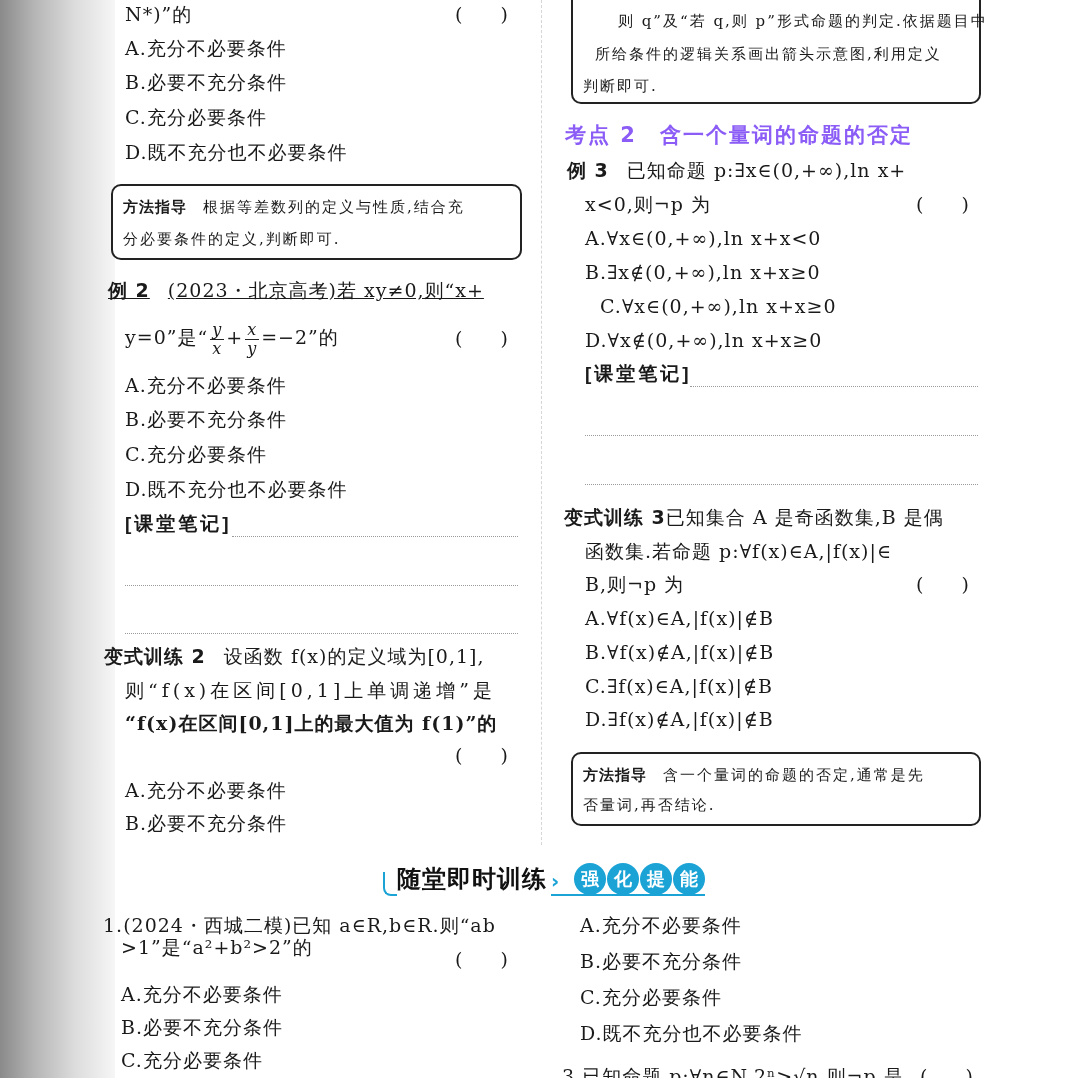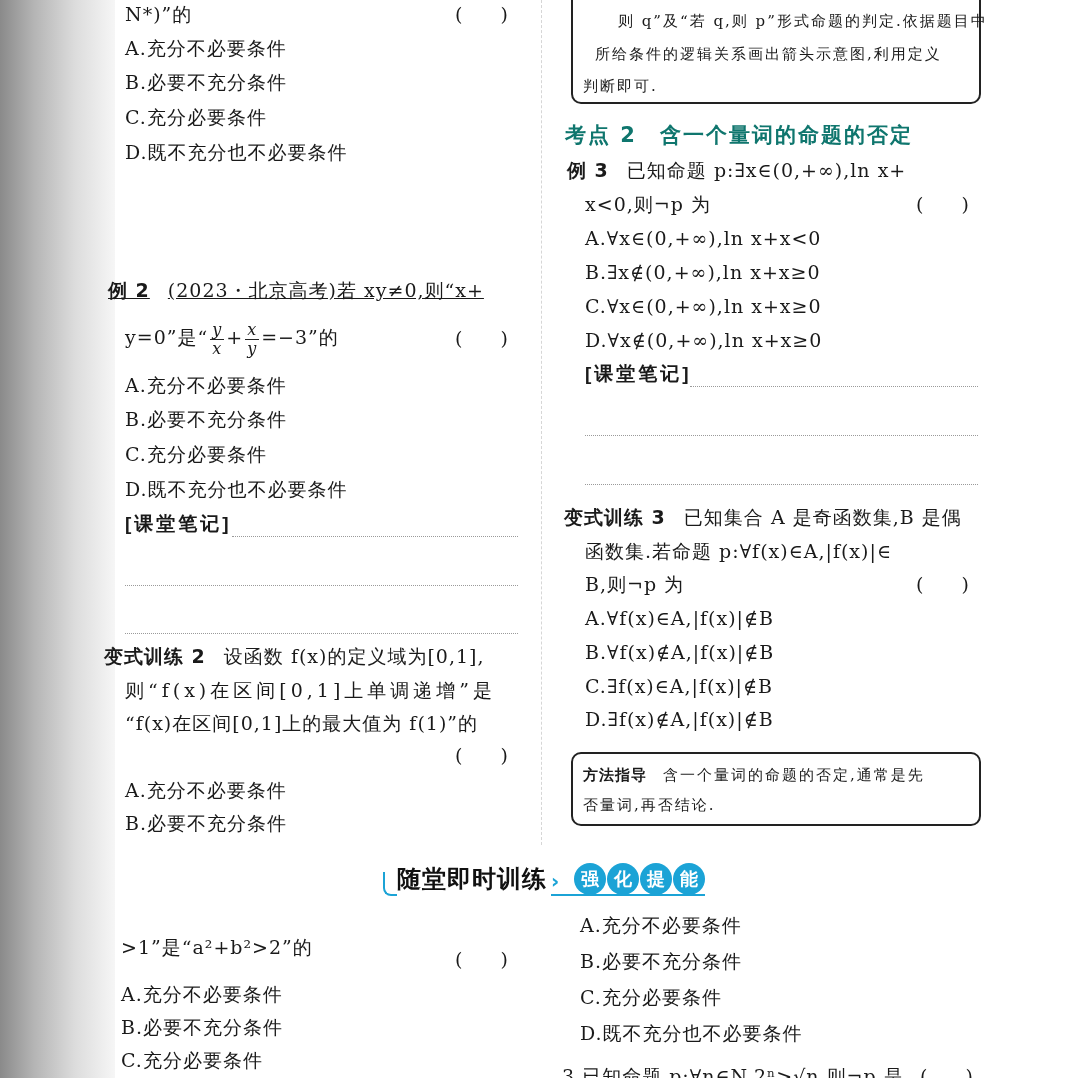--- a/index.html
+++ b/index.html
@@ -24,21 +24,21 @@
   }
   .bold { font-family: "DejaVu Sans", "Liberation Sans", sans-serif; font-weight: bold; }
   .paren { position: absolute; font-size: 19px; line-height: 26px; }
   .box {
     position: absolute; border: 2px solid #222; border-radius: 10px; background: #fff;
   }
   .box .line { font-size: 15px; letter-spacing: 2px; }
   .box .tag { font-family: "DejaVu Sans", "Liberation Sans", sans-serif; font-weight: bold; letter-spacing: 1px; margin-right: 16px;}
   .section-title {
     position: absolute; left: 565px; top: 120px; font-size: 21px; line-height: 30px;
-    color: #0f766e; font-family: "DejaVu Sans", "Liberation Sans", sans-serif; font-weight: bold;
+    color: #8b5cf6; font-family: "DejaVu Sans", "Liberation Sans", sans-serif; font-weight: bold;
     letter-spacing: 2px;
   }
   .notes-label { font-family: Liberation Sans, sans-serif; font-weight: bold; letter-spacing: 3px; }
   .dotline {
     position: absolute; height: 0; border-top: 1px dotted #9a9a9a;
   }
   .banner {
     position: absolute; left: 383px; top: 860px; height: 38px; width: 330px;
   }
   .banner .bracket {
@@ -72,70 +72,76 @@
 <div class="page">
   <div class="divider"></div>
 
   <div class="line" style="left:125px;top:1px;">N*)”的</div>
   <div class="paren" style="left:455px;top:1px;">(　　)</div>
   <div class="line" style="left:125px;top:35px;">A.充分不必要条件</div>
   <div class="line" style="left:125px;top:69px;">B.必要不充分条件</div>
   <div class="line" style="left:125px;top:104px;">C.充分必要条件</div>
   <div class="line" style="left:125px;top:139px;">D.既不充分也不必要条件</div>
 
+  <div class="box" style="left:111px;top:184px;width:407px;height:72px;">
+    <div class="line" style="left:10px;top:8px;">
+      <span class="tag">方法指导</span><span>根据等差数列的定义与性质,结合充</span>
+    </div>
+    <div class="line" style="left:10px;top:40px;">分必要条件的定义,判断即可.</div>
+  </div>
 
   <div class="line" style="left:108px;top:277px;text-decoration:underline;">
     <span class="bold">例 2</span><span style="margin-left:18px;">(2023・北京高考)若 xy≠0,则“x+</span>
   </div>
   <div class="line" style="left:125px;top:316px;line-height:42px;">
-    <span>y=0”是“</span><span class="frac"><span class="num">y</span><span>x</span></span><span>+</span><span class="frac"><span class="num">x</span><span>y</span></span><span>=−3”的</span>
+    <span>y=0”是“</span><span class="frac"><span class="num">y</span><span>x</span></span><span>+</span><span class="frac"><span class="num">x</span><span>y</span></span><span>=−2”的</span>
   </div>
   <div class="paren" style="left:455px;top:325px;">(　　)</div>
   <div class="line" style="left:125px;top:372px;">A.充分不必要条件</div>
   <div class="line" style="left:125px;top:406px;">B.必要不充分条件</div>
   <div class="line" style="left:125px;top:441px;">C.充分必要条件</div>
   <div class="line" style="left:125px;top:476px;">D.既不充分也不必要条件</div>
   <div class="line notes-label" style="left:125px;top:511px;">[课堂笔记]</div>
   <div class="dotline" style="left:232px;top:536px;width:286px;"></div>
   <div class="dotline" style="left:125px;top:585px;width:393px;"></div>
   <div class="dotline" style="left:125px;top:633px;width:393px;"></div>
 
   <div class="line" style="left:104px;top:643px;">
     <span class="bold">变式训练 2</span><span style="margin-left:18px;">设函数 f(x)的定义域为[0,1],</span>
   </div>
   <div class="line" style="left:125px;top:677px;letter-spacing:4px;">则“f(x)在区间[0,1]上单调递增”是</div>
-  <div class="line" style="left:125px;top:710px;">“f(x)在区间[0,1]上的最大值为 f(1)”的</div>
+  <div class="line" style="left:125px;top:710px;font-weight:bold;">“f(x)在区间[0,1]上的最大值为 f(1)”的</div>
   <div class="paren" style="left:455px;top:742px;">(　　)</div>
   <div class="line" style="left:125px;top:777px;">A.充分不必要条件</div>
   <div class="line" style="left:125px;top:810px;">B.必要不充分条件</div>
 
   <div class="box" style="left:571px;top:-12px;width:406px;height:114px;border-top:none;border-radius:0 0 10px 10px;">
     <div class="line" style="left:10px;top:20px;margin-left:35px;">则 q”及“若 q,则 p”形式命题的判定.依据题目中</div>
     <div class="line" style="left:10px;top:53px;margin-left:12px;">所给条件的逻辑关系画出箭头示意图,利用定义</div>
     <div class="line" style="left:10px;top:85px;">判断即可.</div>
   </div>
 
   <div class="section-title">考点 2　含一个量词的命题的否定</div>
 
   <div class="line" style="left:567px;top:157px;">
     <span class="bold">例 3</span><span style="margin-left:18px;">已知命题 p:∃x∈(0,+∞),ln x+</span>
   </div>
   <div class="line" style="left:585px;top:191px;">x&lt;0,则¬p 为</div>
   <div class="paren" style="left:916px;top:191px;">(　　)</div>
   <div class="line" style="left:585px;top:225px;">A.∀x∈(0,+∞),ln x+x&lt;0</div>
   <div class="line" style="left:585px;top:259px;">B.∃x∉(0,+∞),ln x+x≥0</div>
-  <div class="line" style="left:585px;top:293px;">C.∀x∈(0,+∞),ln x+x≥0</div>
+  <div class="line" style="left:600px;top:293px;">C.∀x∈(0,+∞),ln x+x≥0</div>
   <div class="line" style="left:585px;top:327px;">D.∀x∉(0,+∞),ln x+x≥0</div>
   <div class="line notes-label" style="left:585px;top:361px;">[课堂笔记]</div>
   <div class="dotline" style="left:690px;top:386px;width:288px;"></div>
   <div class="dotline" style="left:585px;top:435px;width:393px;"></div>
   <div class="dotline" style="left:585px;top:484px;width:393px;"></div>
 
   <div class="line" style="left:564px;top:504px;">
-    <span class="bold">变式训练 3</span><span style="margin-left:18px;">已知集合 A 是奇函数集,B 是偶</span>
+    <span class="bold">变式训练 3</span><span style="">已知集合 A 是奇函数集,B 是偶</span>
   </div>
   <div class="line" style="left:585px;top:538px;text-align:center;">函数集.若命题 p:∀f(x)∈A,|f(x)|∈</div>
   <div class="line" style="left:585px;top:571px;">B,则¬p 为</div>
   <div class="paren" style="left:916px;top:571px;">(　　)</div>
   <div class="line" style="left:585px;top:605px;">A.∀f(x)∈A,|f(x)|∉B</div>
   <div class="line" style="left:585px;top:673px;">C.∃f(x)∈A,|f(x)|∉B</div>
   <div class="line" style="left:585px;top:639px;">B.∀f(x)∉A,|f(x)|∉B</div>
   <div class="line" style="left:585px;top:706px;">D.∃f(x)∉A,|f(x)|∉B</div>
 
   <div class="box" style="left:571px;top:752px;width:406px;height:70px;">
@@ -150,20 +156,21 @@
     <div class="title">随堂即时训练</div>
     <div class="arrow">›</div>
     <div class="circles">
       <div class="circle">强</div>
       <div class="circle">化</div>
       <div class="circle">提</div>
       <div class="circle">能</div>
     </div>
   </div>
 
+  <div class="line" style="left:103px;top:912px;">1.(2024・西城二模)已知 a∈R,b∈R.则“ab</div>
   <div class="line" style="left:121px;top:934px;">&gt;1”是“a²+b²&gt;2”的</div>
   <div class="paren" style="left:455px;top:946px;">(　　)</div>
   <div class="line" style="left:121px;top:981px;">A.充分不必要条件</div>
   <div class="line" style="left:121px;top:1014px;">B.必要不充分条件</div>
   <div class="line" style="left:121px;top:1047px;">C.充分必要条件</div>
 
   <div class="line" style="left:580px;top:912px;">A.充分不必要条件</div>
   <div class="line" style="left:580px;top:948px;">B.必要不充分条件</div>
   <div class="line" style="left:580px;top:984px;">C.充分必要条件</div>
   <div class="line" style="left:580px;top:1020px;">D.既不充分也不必要条件</div>

